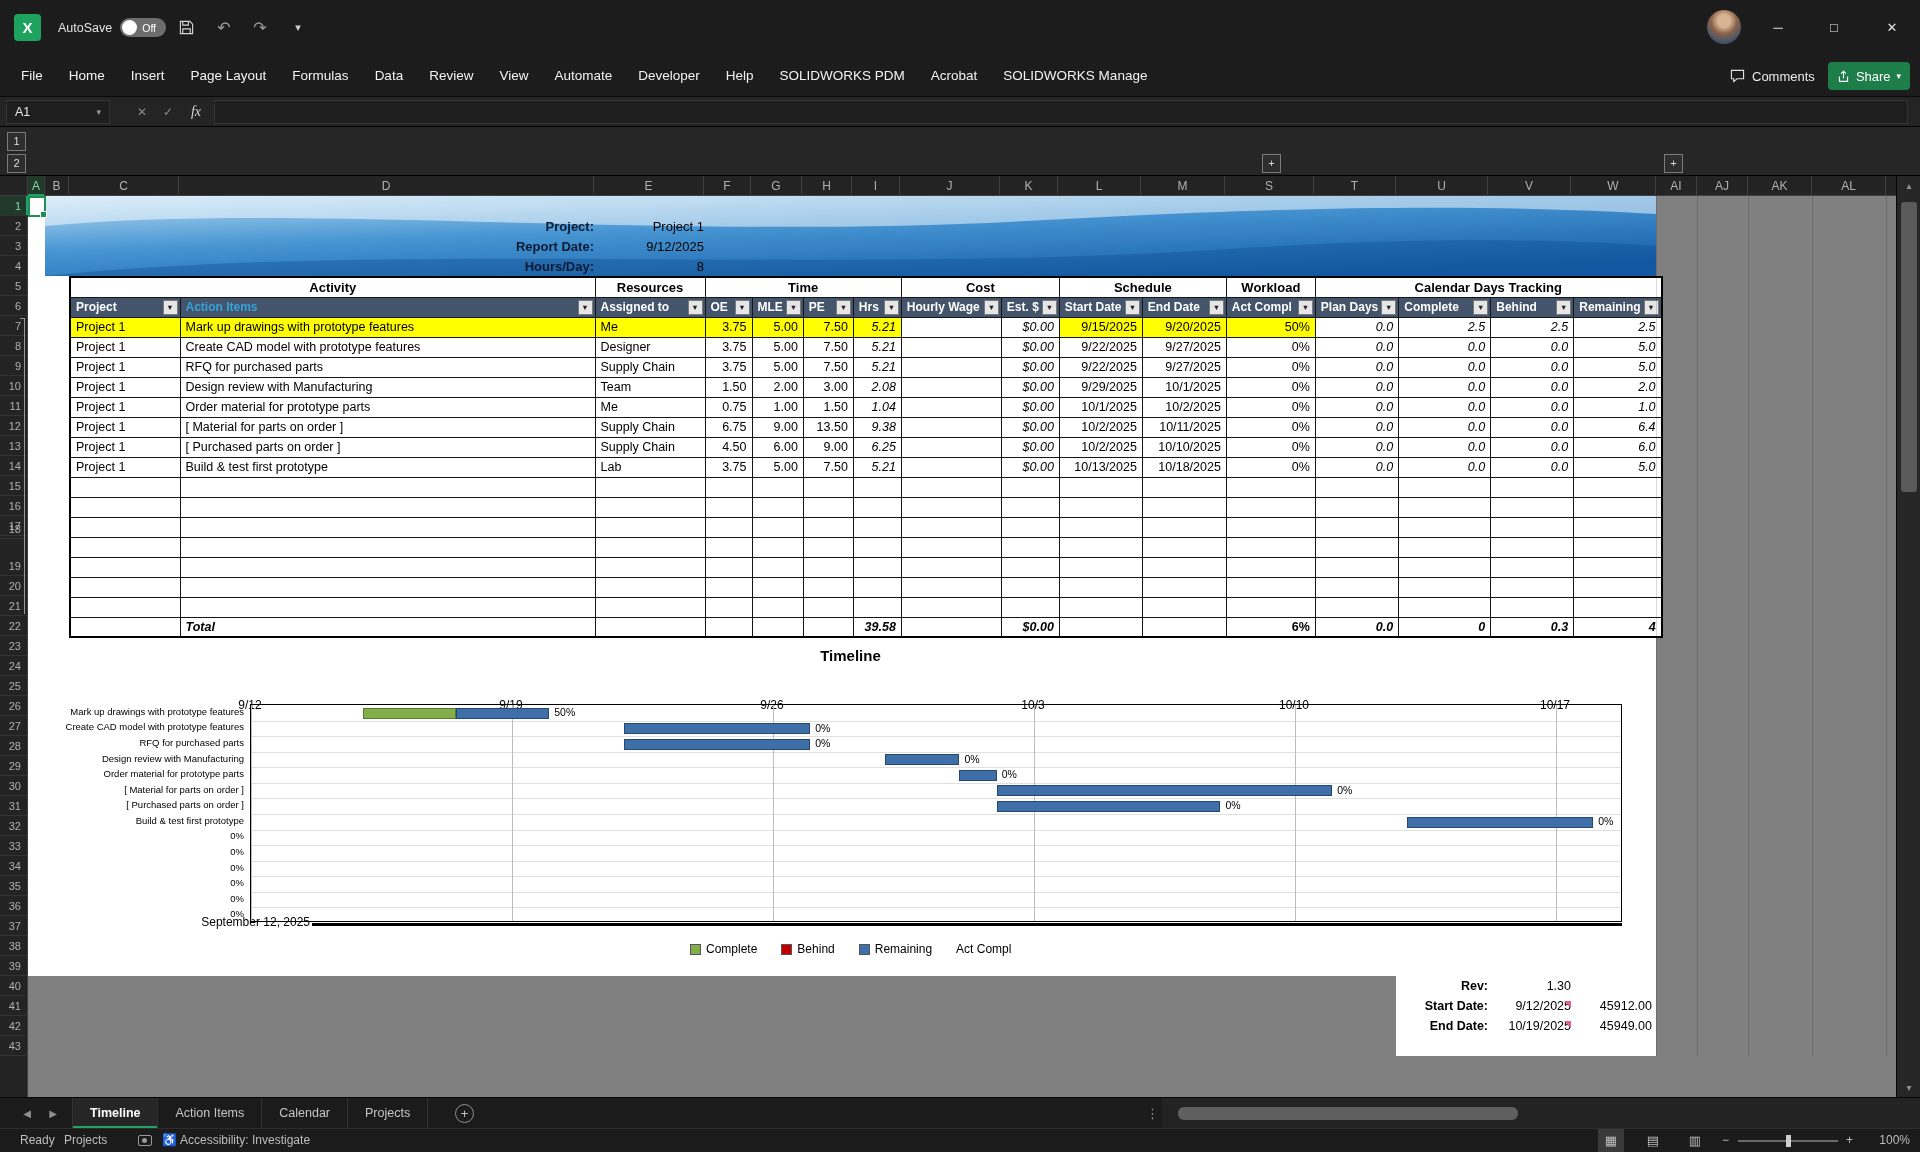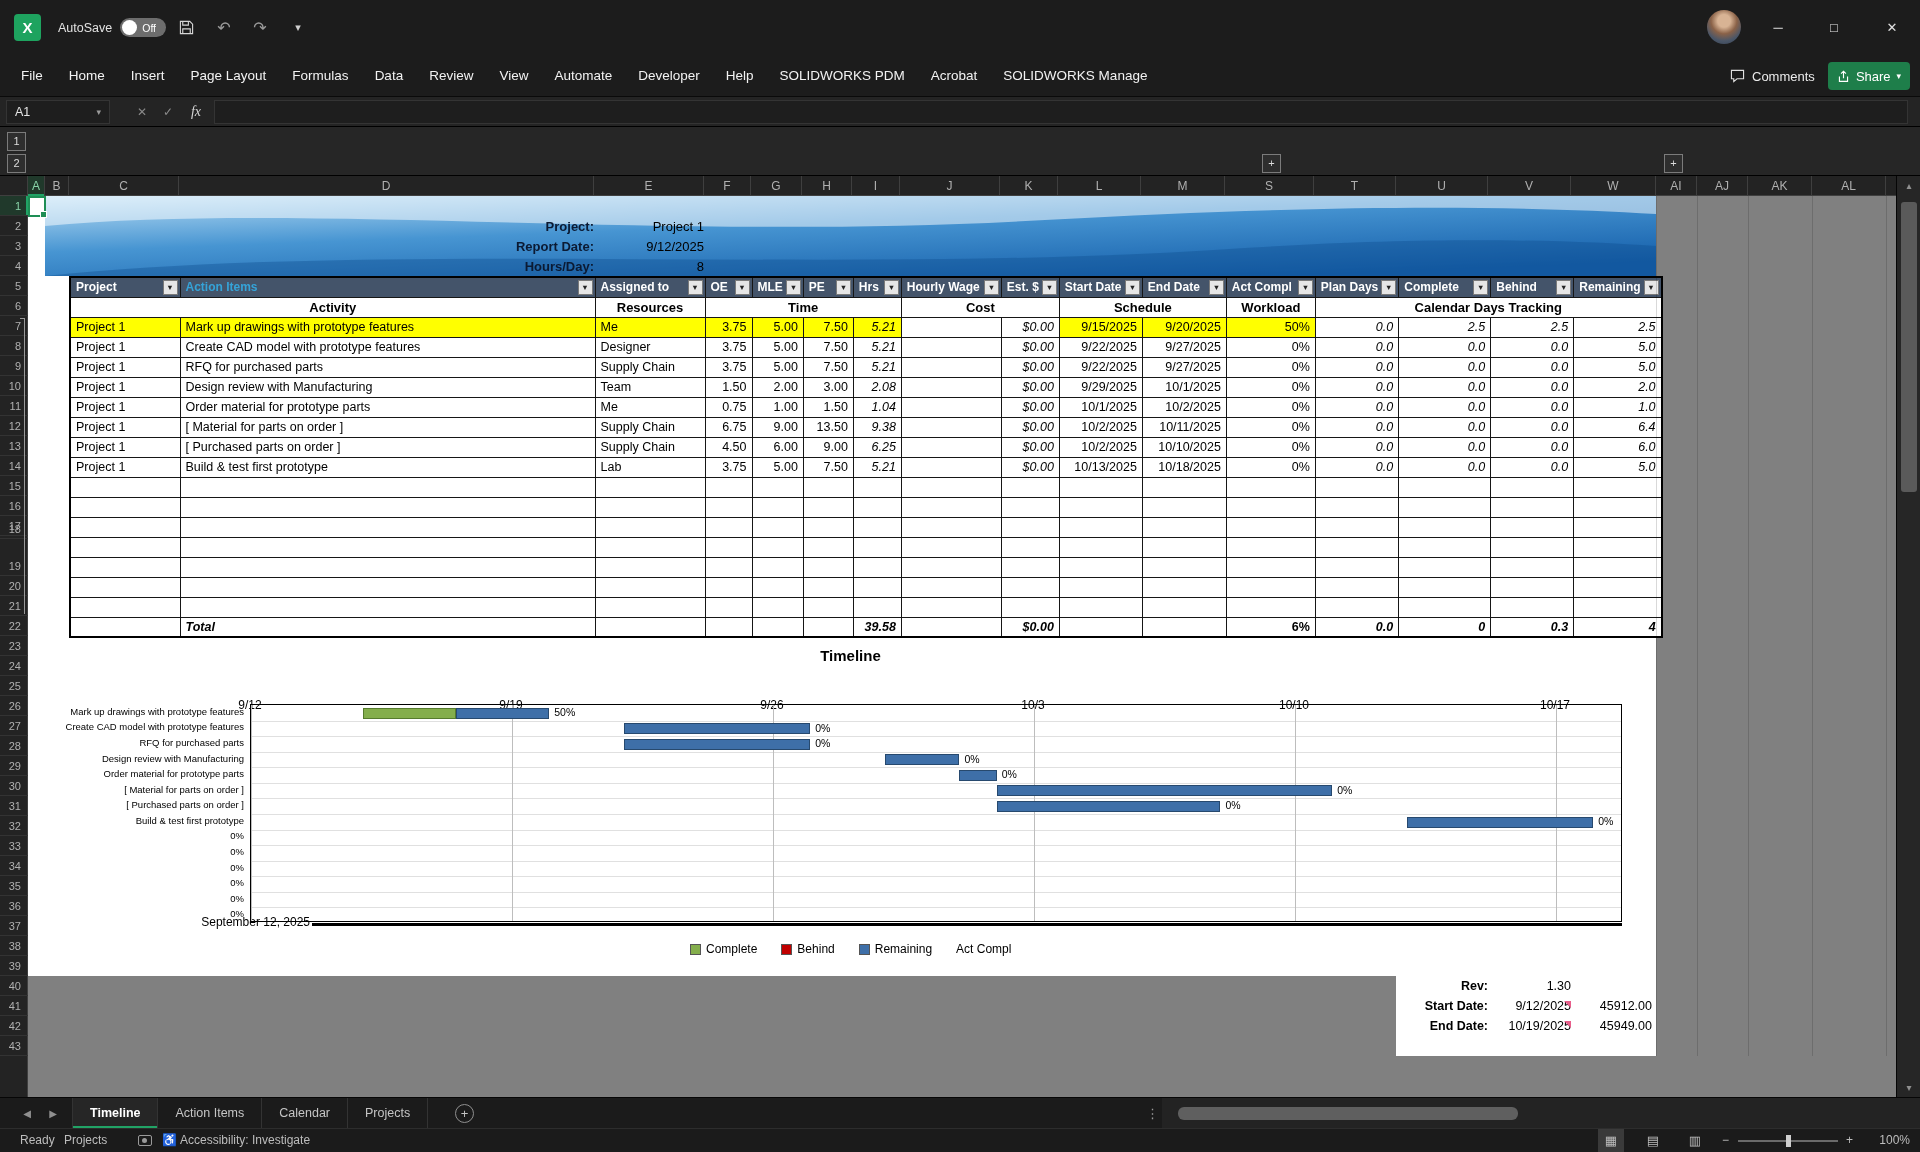--- a/index.html
+++ b/index.html
@@ -317,45 +317,45 @@
           <col style="width: 83px;">
           <col style="width: 84px;">
           <col style="width: 89px;">
           <col style="width: 82px;">
           <col style="width: 92px;">
           <col style="width: 83px;">
           <col style="width: 85px;">
         </colgroup>
         <tbody>
           <tr>
+            <td class="gh" colspan="2">Activity</td>
+            <td class="gh" colspan="1">Resources</td>
+            <td class="gh" colspan="4">Time</td>
+            <td class="gh" colspan="2">Cost</td>
+            <td class="gh" colspan="2">Schedule</td>
+            <td class="gh" colspan="1">Workload</td>
+            <td class="gh" colspan="4">Calendar Days Tracking</td>
+          </tr>
+          <tr>
             <td class="sh"><span>Project</span><span class="filter">▼</span></td>
             <td class="sh blue"><span>Action Items</span><span class="filter">▼</span></td>
             <td class="sh"><span>Assigned to</span><span class="filter">▼</span></td>
             <td class="sh"><span>OE</span><span class="filter">▼</span></td>
             <td class="sh"><span>MLE</span><span class="filter">▼</span></td>
             <td class="sh"><span>PE</span><span class="filter">▼</span></td>
             <td class="sh"><span>Hrs</span><span class="filter">▼</span></td>
             <td class="sh"><span>Hourly Wage</span><span class="filter">▼</span></td>
             <td class="sh"><span>Est. $</span><span class="filter">▼</span></td>
             <td class="sh"><span>Start Date</span><span class="filter">▼</span></td>
             <td class="sh"><span>End Date</span><span class="filter">▼</span></td>
             <td class="sh"><span>Act Compl</span><span class="filter">▼</span></td>
             <td class="sh"><span>Plan Days</span><span class="filter">▼</span></td>
             <td class="sh"><span>Complete</span><span class="filter">▼</span></td>
             <td class="sh"><span>Behind</span><span class="filter">▼</span></td>
             <td class="sh"><span>Remaining</span><span class="filter">▼</span></td>
-          </tr>
-          <tr>
-            <td class="gh" colspan="2">Activity</td>
-            <td class="gh" colspan="1">Resources</td>
-            <td class="gh" colspan="4">Time</td>
-            <td class="gh" colspan="2">Cost</td>
-            <td class="gh" colspan="2">Schedule</td>
-            <td class="gh" colspan="1">Workload</td>
-            <td class="gh" colspan="4">Calendar Days Tracking</td>
           </tr>
           <tr>
             <td class="hl">Project 1</td>
             <td class="hl">Mark up drawings with prototype features</td>
             <td class="hl">Me</td>
             <td class="tr hl">3.75</td>
             <td class="tr hl">5.00</td>
             <td class="tr hl">7.50</td>
             <td class="tr bluev hl">5.21</td>
             <td class="tr"></td>

